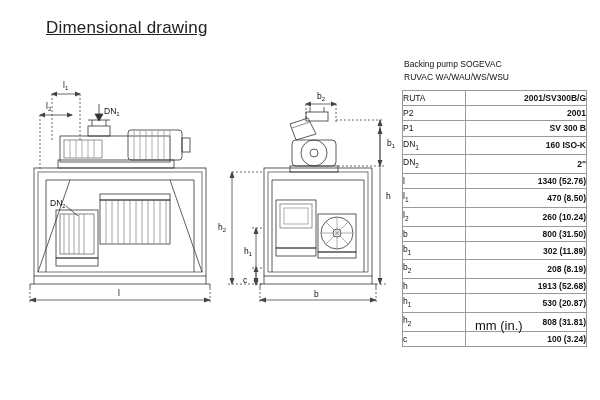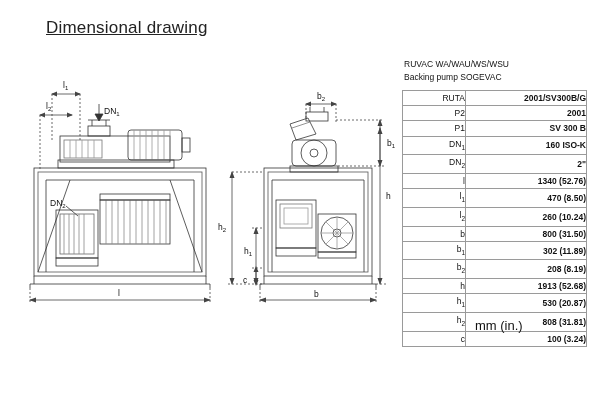--- a/index.html
+++ b/index.html
@@ -61,21 +61,21 @@
   table.spec td {
     border: 1px solid #9a9a9a;
     padding: 0;
     height: 14.2px;
     font-size: 8.5px;
     color: #111;
     line-height: 14px;
   }
   table.spec td.k {
     width: 62px;
-    text-align: right;
+    text-align: left;
     border-radius: 6px;
   }
   table.spec td.v {
     width: 120px;
     text-align: right;
     font-weight: bold;
   }
   table.spec tr.head td {
     font-size: 8.5px;
   }
@@ -303,22 +303,22 @@
         <text x="386" y="199">h</text>
         <text x="218" y="230">h<tspan font-size="6" dy="2">2</tspan></text>
         <text x="244" y="254">h<tspan font-size="6" dy="2">1</tspan></text>
         <text x="243" y="283">c</text>
         <text x="314" y="297">b</text>
       </g>
     </svg>
   </div>
 
   <div class="table-block">
+    <div class="table-caption">Backing pump SOGEVAC</div>
     <div class="table-caption">RUVAC WA/WAU/WS/WSU</div>
-    <div class="table-caption">Backing pump SOGEVAC</div>
 
     <table class="spec">
       <tbody>
         <tr class="head">
           <td class="k">RUTA</td>
           <td class="v">2001/SV300B/G</td>
         </tr>
         <tr>
           <td class="k">P2</td>
           <td class="v">2001</td>

